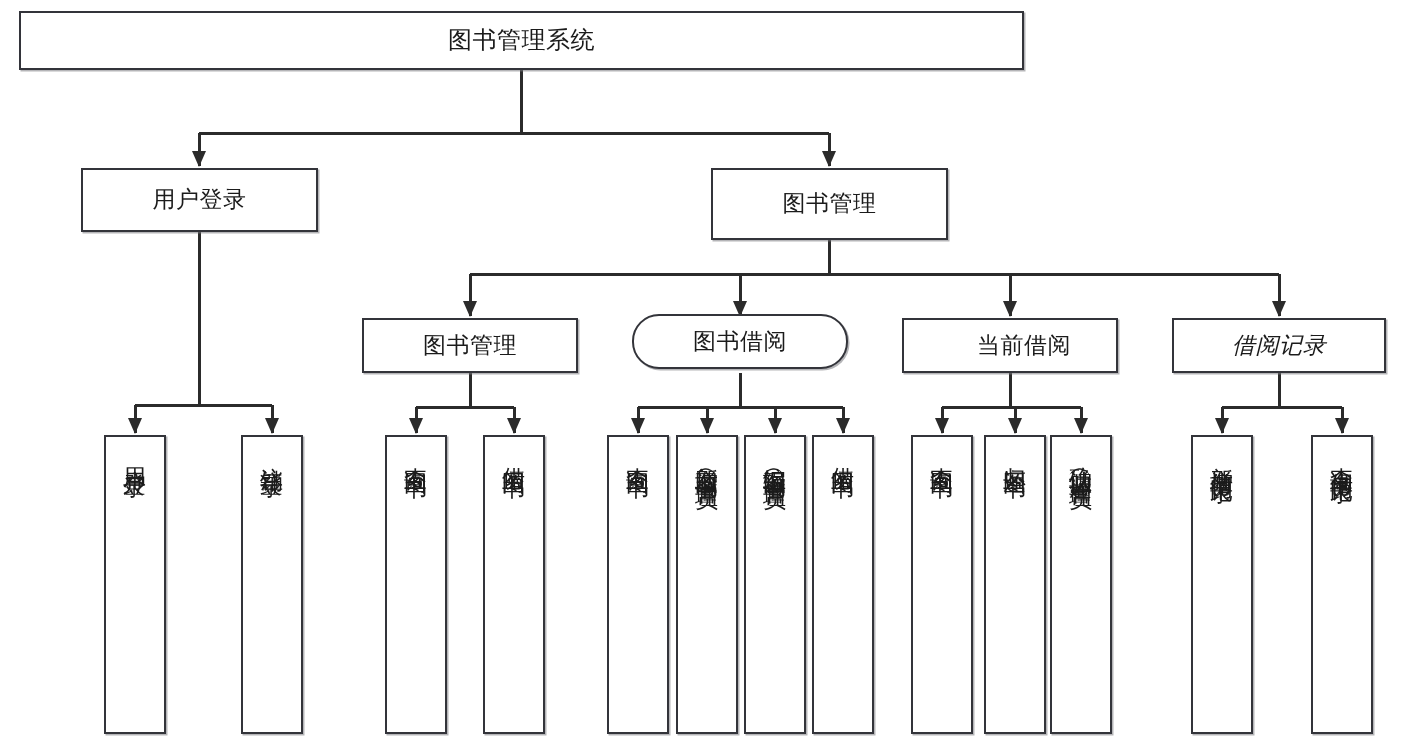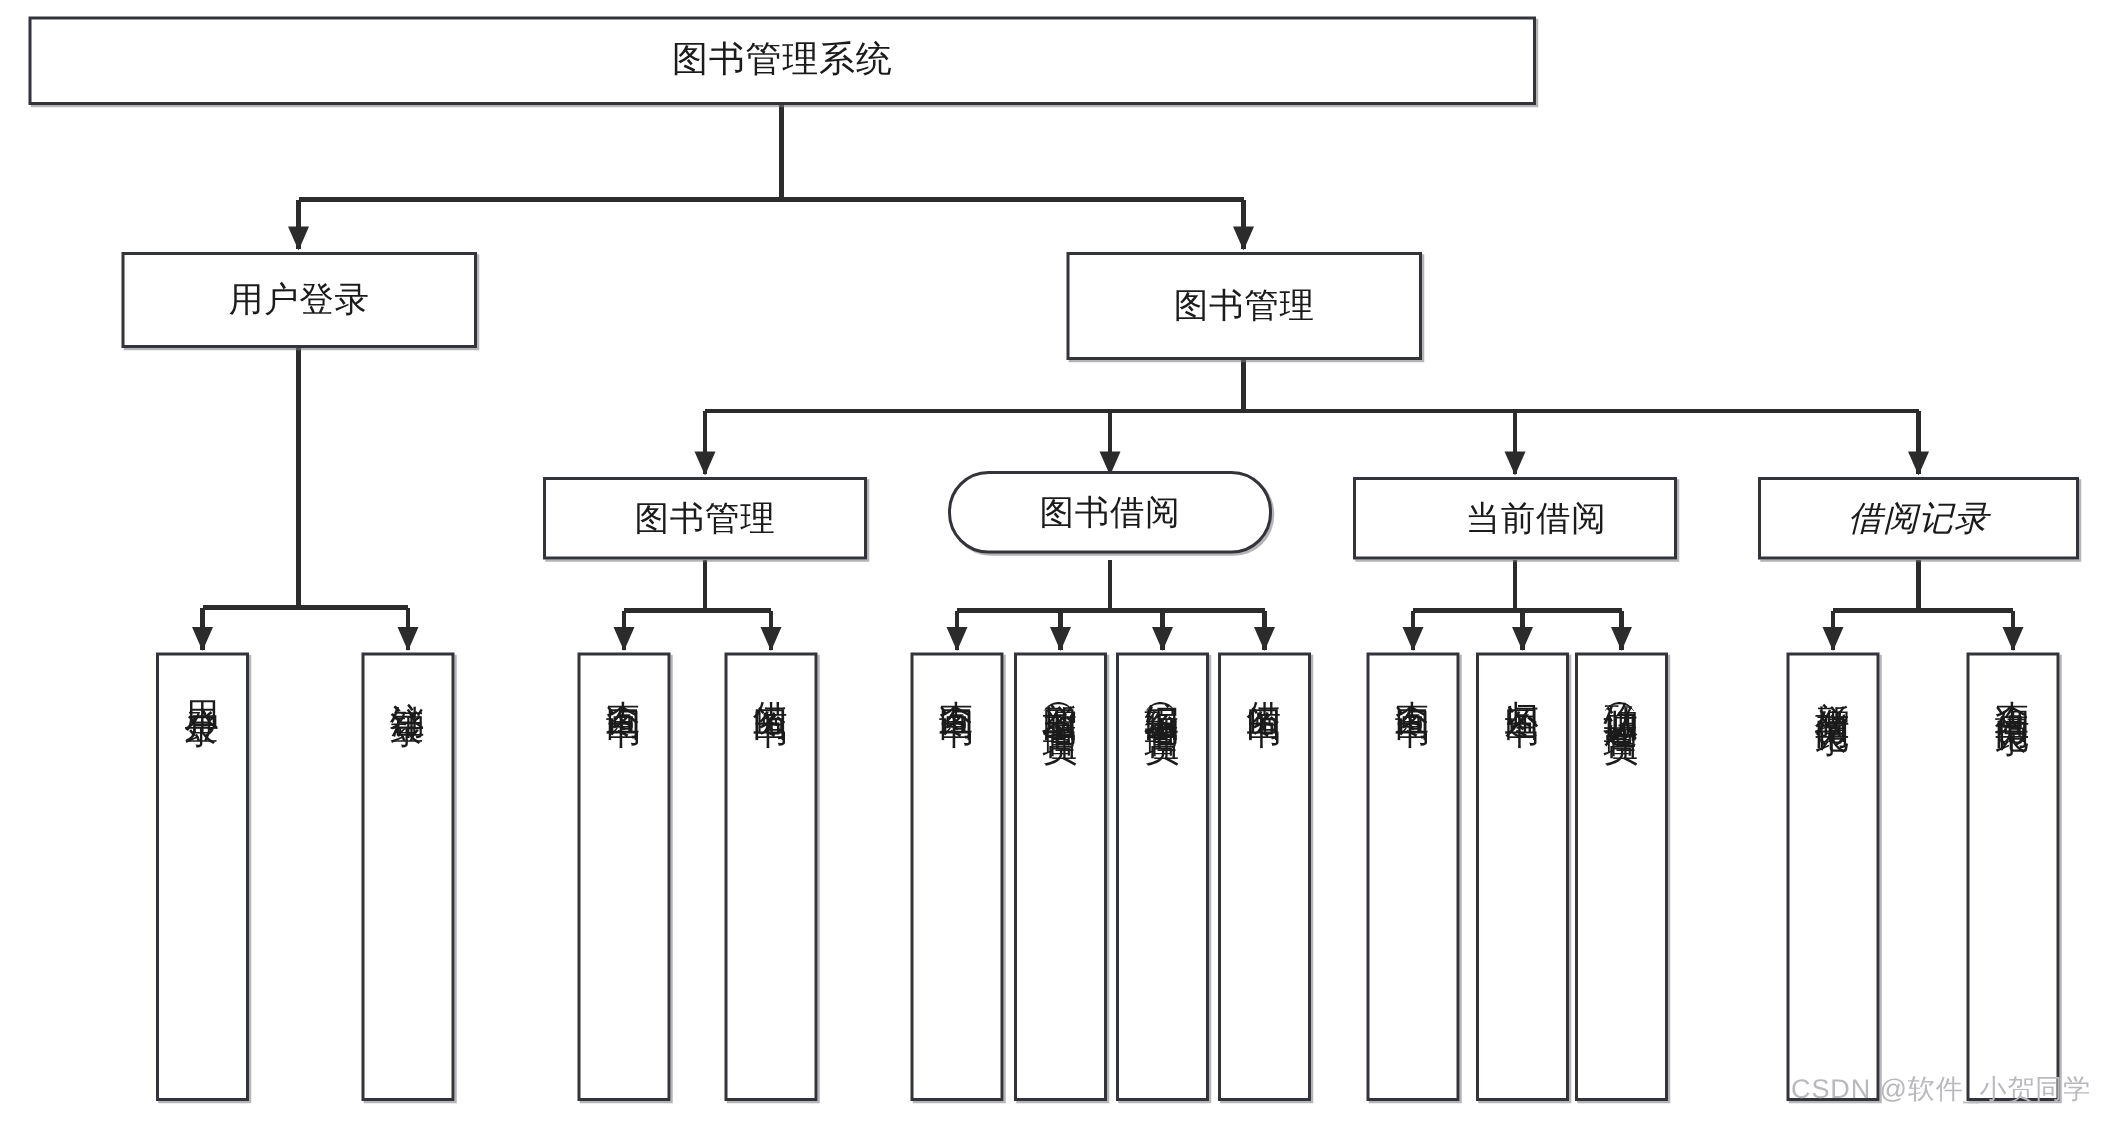--- a/index.html
+++ b/index.html
@@ -190,15 +190,14 @@
         <span class="node-label" style="color: rgb(27, 27, 27);">确认归还（管理员）</span>
       </div>
       <div class="node vertical" style="left: 1191px; top: 435px; width: 62px; height: 299px; border-color: rgb(51, 52, 58); background: rgb(255, 255, 255);">
         <span class="node-label" style="color: rgb(27, 27, 27);">新增借阅记录</span>
       </div>
       <div class="node vertical" style="left: 1311px; top: 435px; width: 62px; height: 299px; border-color: rgb(51, 52, 58); background: rgb(255, 255, 255);">
         <span class="node-label" style="color: rgb(27, 27, 27);">查询借阅记录</span>
       </div>
     </div>
 
-  <div class="watermark" style="left: 1194px; top: 714px; color: rgb(185, 185, 189);">CSDN @软件_小贺同学</div>
 
 </div>
 
 </body></html>

